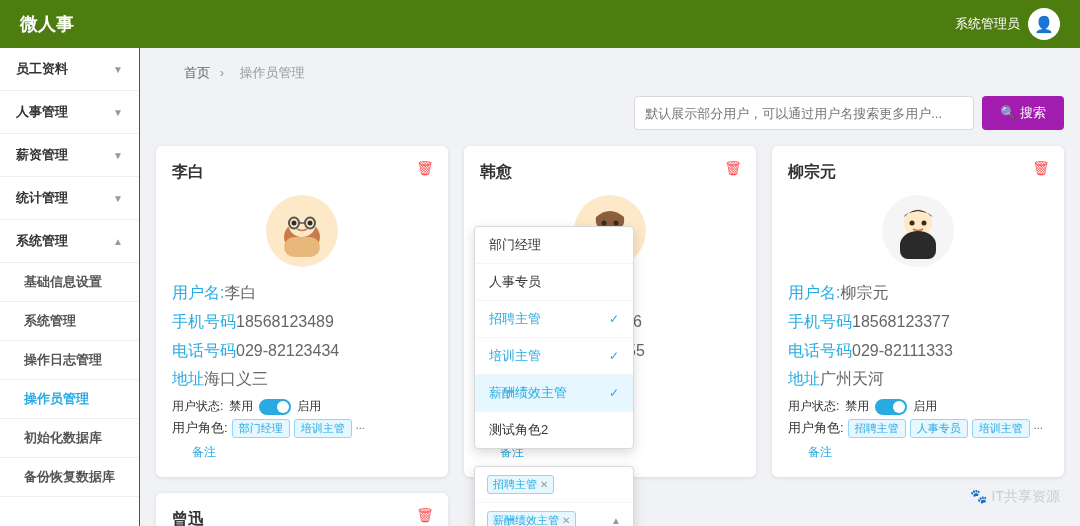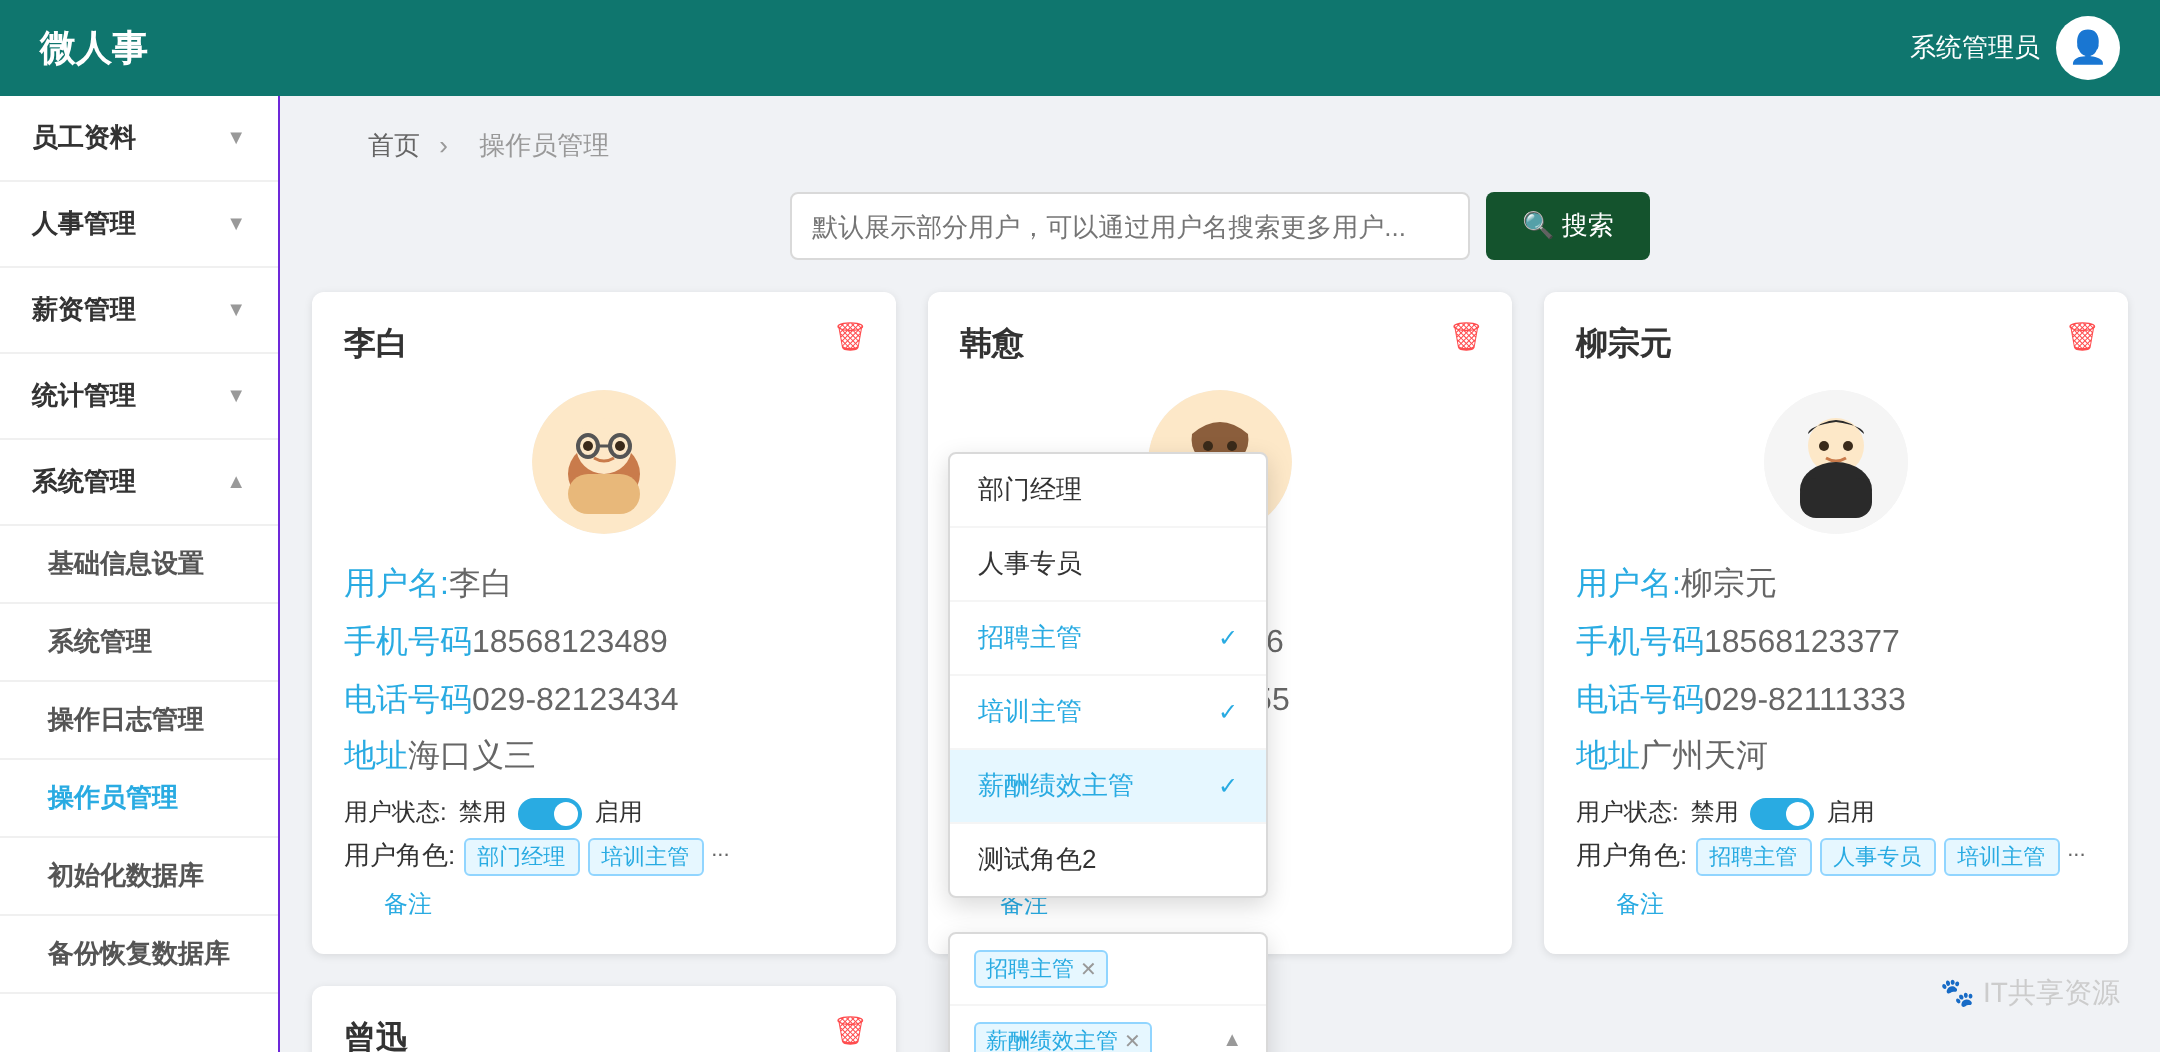--- a/index.html
+++ b/index.html
@@ -1,20 +1,20 @@
 <!DOCTYPE html>
 <html><head>
   <meta charset="utf-8">
   <style>
     * { box-sizing: border-box; margin: 0; padding: 0; }
     body { font-family: 'Microsoft YaHei', Arial, sans-serif; background: #f0f2f5; font-size: 13px; color: #333; }
 
     
     .header {
-      background: #0f766e;
+      background: #4d7c0f;
       height: 48px;
       display: flex;
       align-items: center;
       justify-content: space-between;
       padding: 0 20px;
       color: white;
     }
     .header-logo { font-size: 18px; font-weight: bold; color: white; }
     .header-user { display: flex; align-items: center; gap: 8px; font-size: 13px; margin-left: 48px; }
     .user-avatar {
@@ -48,28 +48,28 @@
 
     
     .main { flex: 1; overflow-y: auto; padding: 16px; }
 
     
     .breadcrumb { margin-bottom: 14px; font-size: 13px; color: #666; margin-left: 28px; }
     .breadcrumb a { color: #666; text-decoration: none; }
     .breadcrumb span { color: #999; margin: 0 6px; }
 
     
-    .search-bar { display: flex; gap: 8px; margin-bottom: 16px; justify-content: center; }
+    .search-bar { display: flex; gap: 8px; margin-bottom: 16px; justify-content: flex-end; }
     .search-input {
       width: 340px; height: 34px; border: 1px solid #d9d9d9;
       border-radius: 4px; padding: 0 10px; font-size: 13px; outline: none;
       color: #999;
     }
     .search-btn {
-      background: #14532d; color: white; border: none;
+      background: #a21caf; color: white; border: none;
       border-radius: 4px; padding: 0 18px; height: 34px;
       cursor: pointer; font-size: 13px;
     }
 
     
     .cards-grid { display: grid; grid-template-columns: repeat(3, 1fr); gap: 16px; position: relative; }
 
     
     .card {
       background: white; border-radius: 6px; padding: 16px;

